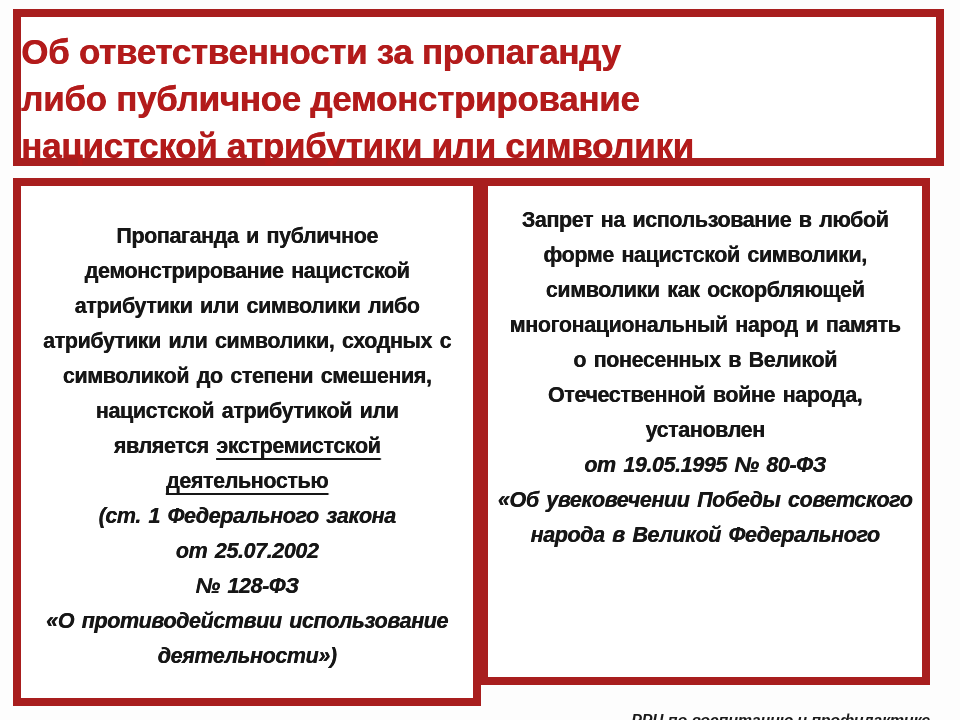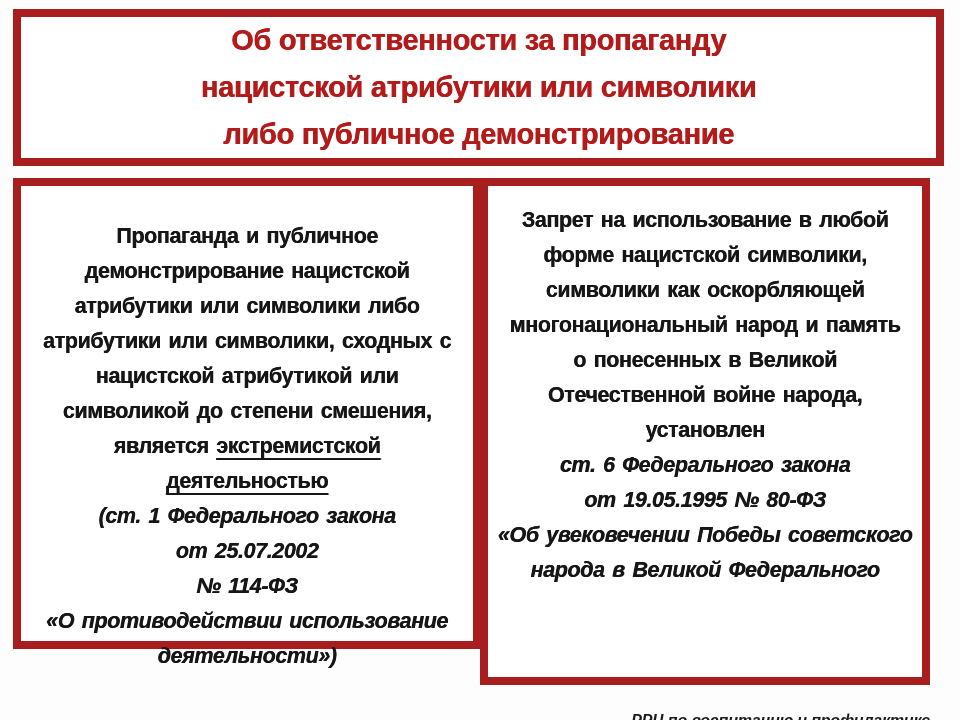--- a/index.html
+++ b/index.html
@@ -15,29 +15,29 @@
     font-family:"Liberation Sans", sans-serif;
     overflow:hidden;
   }
   .frame{
     position:absolute;
     box-sizing:border-box;
     border:8px solid var(--border-red);
     background:#ffffff;
   }
   .header-box{ left:13px; top:9px;  width:931px; height:157px; }
-  .left-box  { left:13px; top:178px; width:468px; height:471px; }
+  .left-box  { left:13px; top:178px; width:468px; height:528px; }
   .right-box { left:480px;top:178px; width:450px; height:507px; }
 
   .title{
-    padding-top:0;
-    text-align:center;
+    padding-top:11px;
+    text-align:left;
     color:var(--title-red);
     font-weight:700;
-    font-size:29px;
+    font-size:35px;
     line-height:47px;
     letter-spacing:-0.3px;
     text-shadow:0.6px 0 0 var(--title-red);
   }
   .panel-text{
     text-align:center;
     color:var(--ink);
     font-weight:700;
     font-size:21.5px;
     line-height:35px;
@@ -65,56 +65,55 @@
   }
 </style>
 </head>
 <body>
 
 <div class="canvas">
 
   <div class="frame header-box">
     <div class="title">
       <div>Об ответственности за пропаганду</div>
+      <div>либо публичное демонстрирование</div>
       <div>нацистской атрибутики или символики</div>
-      <div>либо публичное демонстрирование</div>
     </div>
   </div>
 
   <div class="frame left-box">
     <div class="panel-text">
       <div>Пропаганда и публичное</div>
       <div>демонстрирование нацистской</div>
       <div>атрибутики или символики либо</div>
       <div>атрибутики или символики, сходных с</div>
+      <div>символикой до степени смешения,</div>
       <div>нацистской атрибутикой или</div>
-      <div>символикой до степени смешения,</div>
       <div><span>является </span><span class="u">экстремистской</span></div>
       <div><span class="u">деятельностью</span></div>
       <div class="citation">
         <div>(ст. 1 Федерального закона</div>
         <div>от 25.07.2002</div>
-        <div>№ 114-ФЗ</div>
+        <div>№ 128-ФЗ</div>
         <div>«О противодействии использование</div>
         <div>деятельности»)</div>
       </div>
     </div>
   </div>
 
   <div class="frame right-box">
     <div class="panel-text">
       <div>Запрет на использование в любой</div>
       <div>форме нацистской символики,</div>
       <div>символики как оскорбляющей</div>
       <div>многонациональный народ и память</div>
       <div>о понесенных в Великой</div>
       <div>Отечественной войне народа,</div>
       <div>установлен</div>
       <div class="citation">
-        <div>ст. 6 Федерального закона</div>
         <div>от 19.05.1995 № 80-ФЗ</div>
         <div>«Об увековечении Победы советского</div>
         <div>народа в Великой Федерального</div>
       </div>
     </div>
   </div>
 
   <div class="footer-credit">РРЦ по воспитанию и профилактике</div>
 
 </div>

